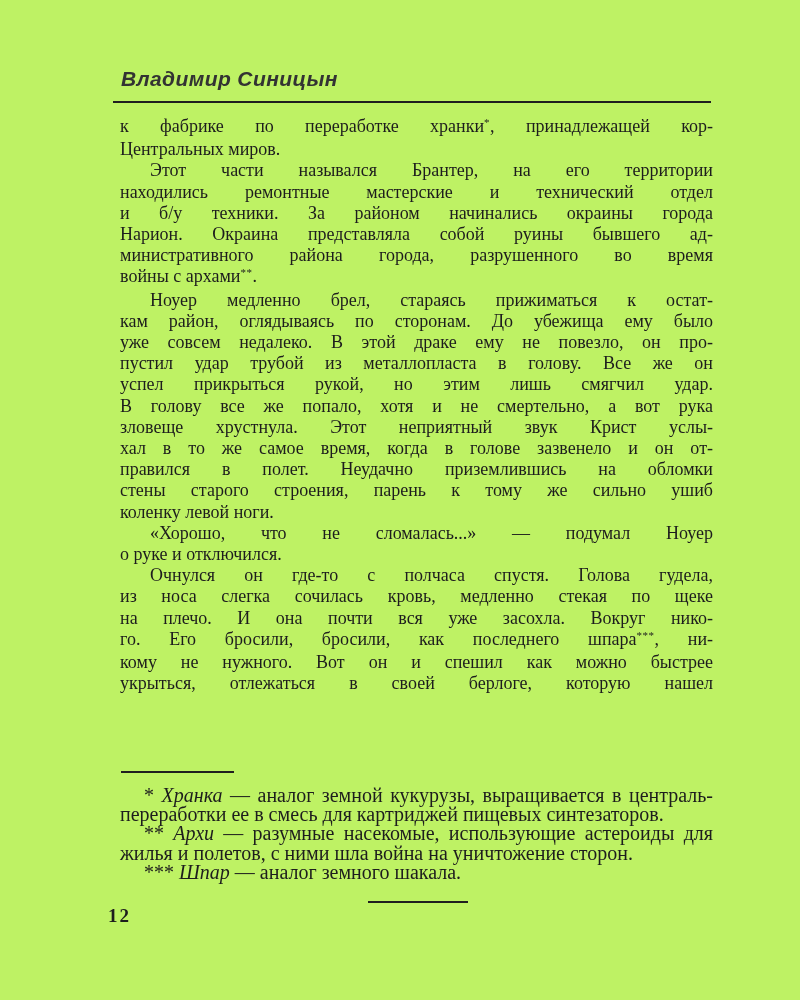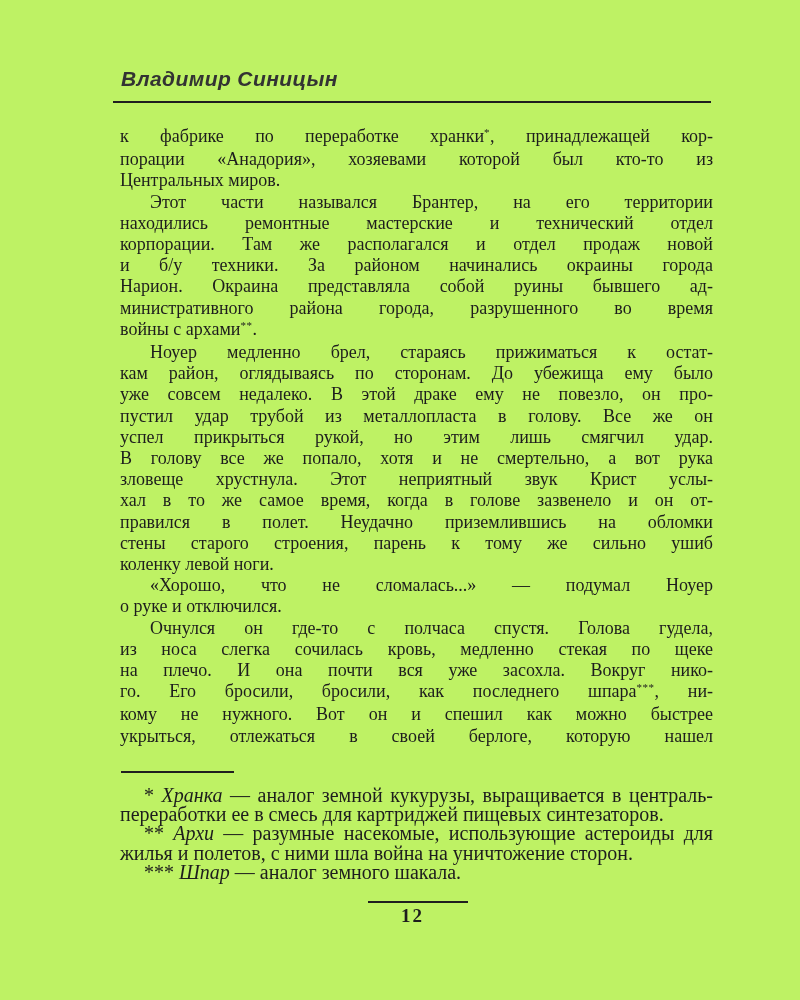--- a/index.html
+++ b/index.html
@@ -26,21 +26,21 @@
   .head-rule {
     position: absolute;
     top: 101px;
     left: 113px;
     width: 598px;
     height: 2px;
     background: #1f1f1f;
   }
   .body-text {
     position: absolute;
-    top: 126px;
+    top: 116px;
     left: 120px;
     width: 593px;
     font-size: 18px;
     line-height: 21.2px;
   }
   .line { text-align: justify; text-align-last: justify; }
   .line.lastline { text-align-last: left; }
   .line.firstline { text-indent: 30px; }
   .sup {
     font-size: 11px;
@@ -70,45 +70,42 @@
     position: absolute;
     top: 901px;
     left: 368px;
     width: 100px;
     height: 2px;
     background: #1f1f1f;
   }
   .page-number {
     position: absolute;
     top: 905px;
-    left: 116px;
+    left: 108px;
     width: 593px;
-    text-align: center;
     font-size: 19px;
     font-weight: bold;
     letter-spacing: 2px;
     color: #1d1d1d;
   }
 </style>
 </head>
 <body>
 
 <div class="page">
   <div class="running-head">Владимир Синицын</div>
   <div class="head-rule"></div>
   <div class="body-text" id="body-text">
       <div>
         <div class="line"><span>к фабрике по переработке хранки</span><span class="sup">*</span><span>, принадлежащей кор-</span></div>
-        <div class="line"><span>порации «Анадория», хозяевами которой был кто-то из</span></div>
         <div class="line lastline"><span>Центральных миров.</span></div>
       </div>
       <div>
         <div class="line firstline"><span>Этот части назывался Брантер, на его территории</span></div>
         <div class="line"><span>находились ремонтные мастерские и технический отдел</span></div>
-        <div class="line"><span>корпорации. Там же располагался и отдел продаж новой</span></div>
         <div class="line"><span>и б/у техники. За районом начинались окраины города</span></div>
         <div class="line"><span>Нарион. Окраина представляла собой руины бывшего ад-</span></div>
         <div class="line"><span>министративного района города, разрушенного во время</span></div>
         <div class="line lastline"><span>войны с архами</span><span class="sup">**</span><span>.</span></div>
       </div>
       <div>
         <div class="line firstline"><span>Ноуер медленно брел, стараясь прижиматься к остат-</span></div>
         <div class="line"><span>кам район, оглядываясь по сторонам. До убежища ему было</span></div>
         <div class="line"><span>уже совсем недалеко. В этой драке ему не повезло, он про-</span></div>
         <div class="line"><span>пустил удар трубой из металлопласта в голову. Все же он</span></div>

